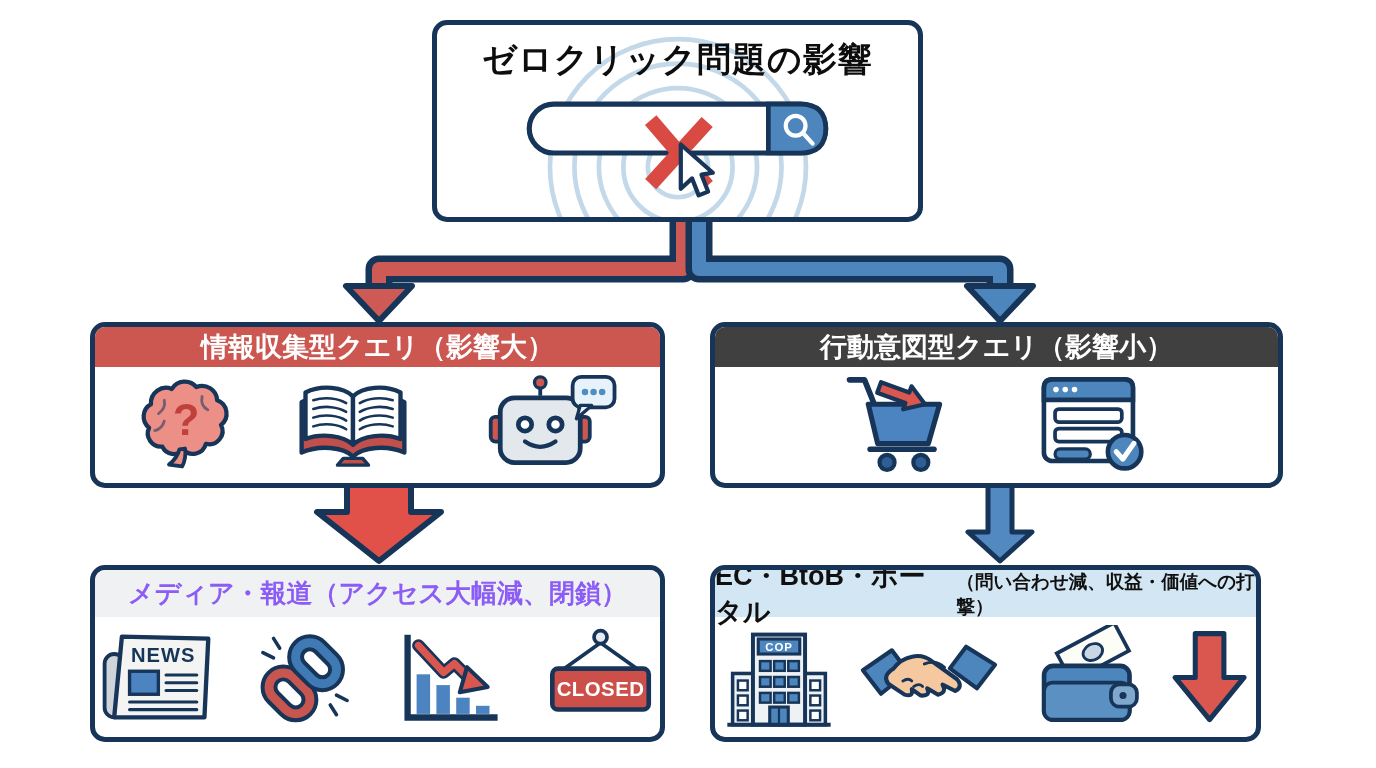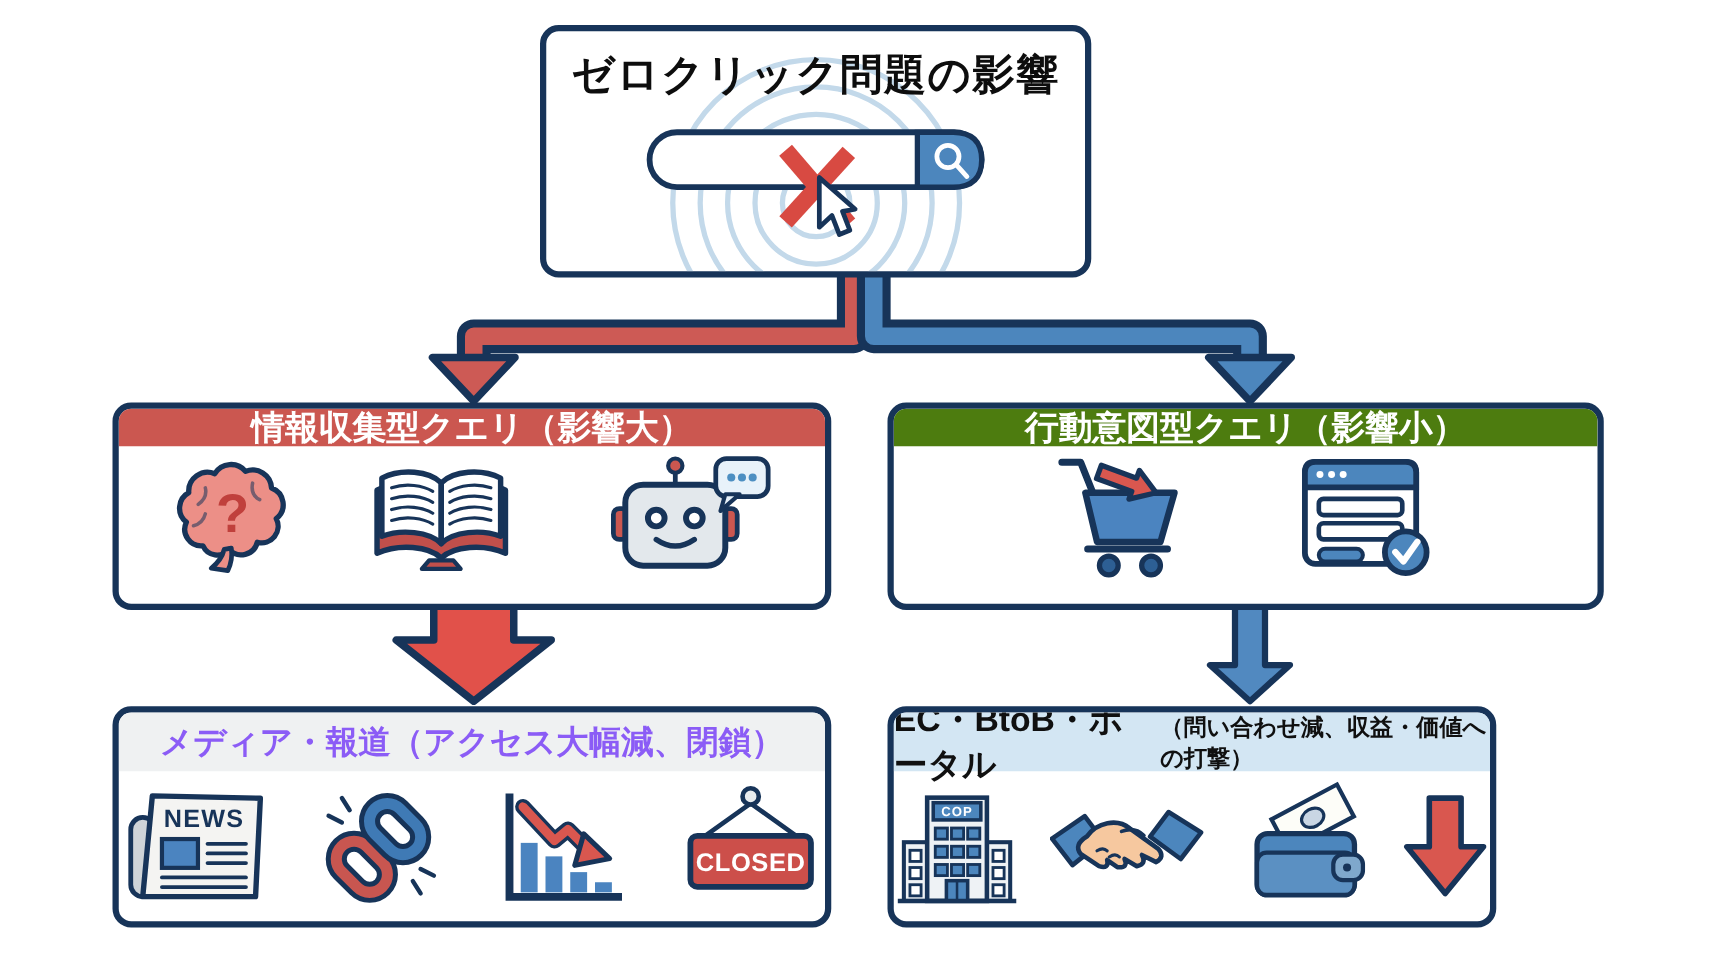--- a/index.html
+++ b/index.html
@@ -3,31 +3,31 @@
 <meta charset="utf-8">
 <style>
   html,body{margin:0;padding:0;background:#fff;}
   .canvas{
     position:relative;width:1376px;height:768px;background:#ffffff;overflow:hidden;
     font-family:"Liberation Sans", sans-serif;
   }
   .connector-layer{position:absolute;left:0;top:0;width:1376px;height:768px;z-index:1;pointer-events:none;}
   .box{position:absolute;background:#fff;border:5px solid #173459;border-radius:15px;z-index:2;box-sizing:border-box;overflow:hidden;}
   
-  .top-box{left:432px;top:20px;width:441px;height:202px;}
+  .top-box{left:432px;top:20px;width:491px;height:202px;}
   .top-title{position:absolute;left:0;top:12px;width:100%;text-align:center;font-size:34px;font-weight:800;color:#0d0d0d;letter-spacing:1px;z-index:3;}
   .search-art{position:absolute;left:0;top:0;width:100%;height:100%;}
   
   .mid-left{left:90px;top:322px;width:575px;height:166px;}
   .mid-right{left:710px;top:322px;width:573px;height:166px;}
   .bot-left{left:90px;top:565px;width:575px;height:177px;}
-  .bot-right{left:710px;top:565px;width:487px;height:177px;}
-  .hdr{width:100%;height:30px;display:flex;align-items:center;justify-content:center;box-sizing:border-box;}
+  .bot-right{left:710px;top:565px;width:551px;height:177px;}
+  .hdr{width:100%;height:40px;display:flex;align-items:center;justify-content:center;box-sizing:border-box;}
   .hdr-red{background:#cb5750;color:#fff;font-size:27px;font-weight:700;}
-  .hdr-blue{background:#4d7c0f;color:#fff;font-size:27px;font-weight:700;}
+  .hdr-blue{background:#404040;color:#fff;font-size:27px;font-weight:700;}
   .hdr-gray{background:#eff1f2;color:#8b5cf6;font-size:26px;font-weight:700;height:47px;}
   .hdr-lightblue{background:#d3e6f3;color:#101010;font-weight:700;height:47px;gap:4px;}
   .hdr-lightblue .main{font-size:27px;}
   .hdr-lightblue .sub{font-size:18.5px;}
   .body-row{display:flex;align-items:center;justify-content:center;width:100%;box-sizing:border-box;}
   .mid-left .body-row{height:111px;gap:52px;}
   .mid-right .body-row{height:111px;gap:72px;}
   .bot-left .body-row{height:120px;gap:34px;justify-content:space-between;}
   .bot-right .body-row{height:120px;gap:24px;}
   svg text{font-family:"Liberation Sans", sans-serif;}

